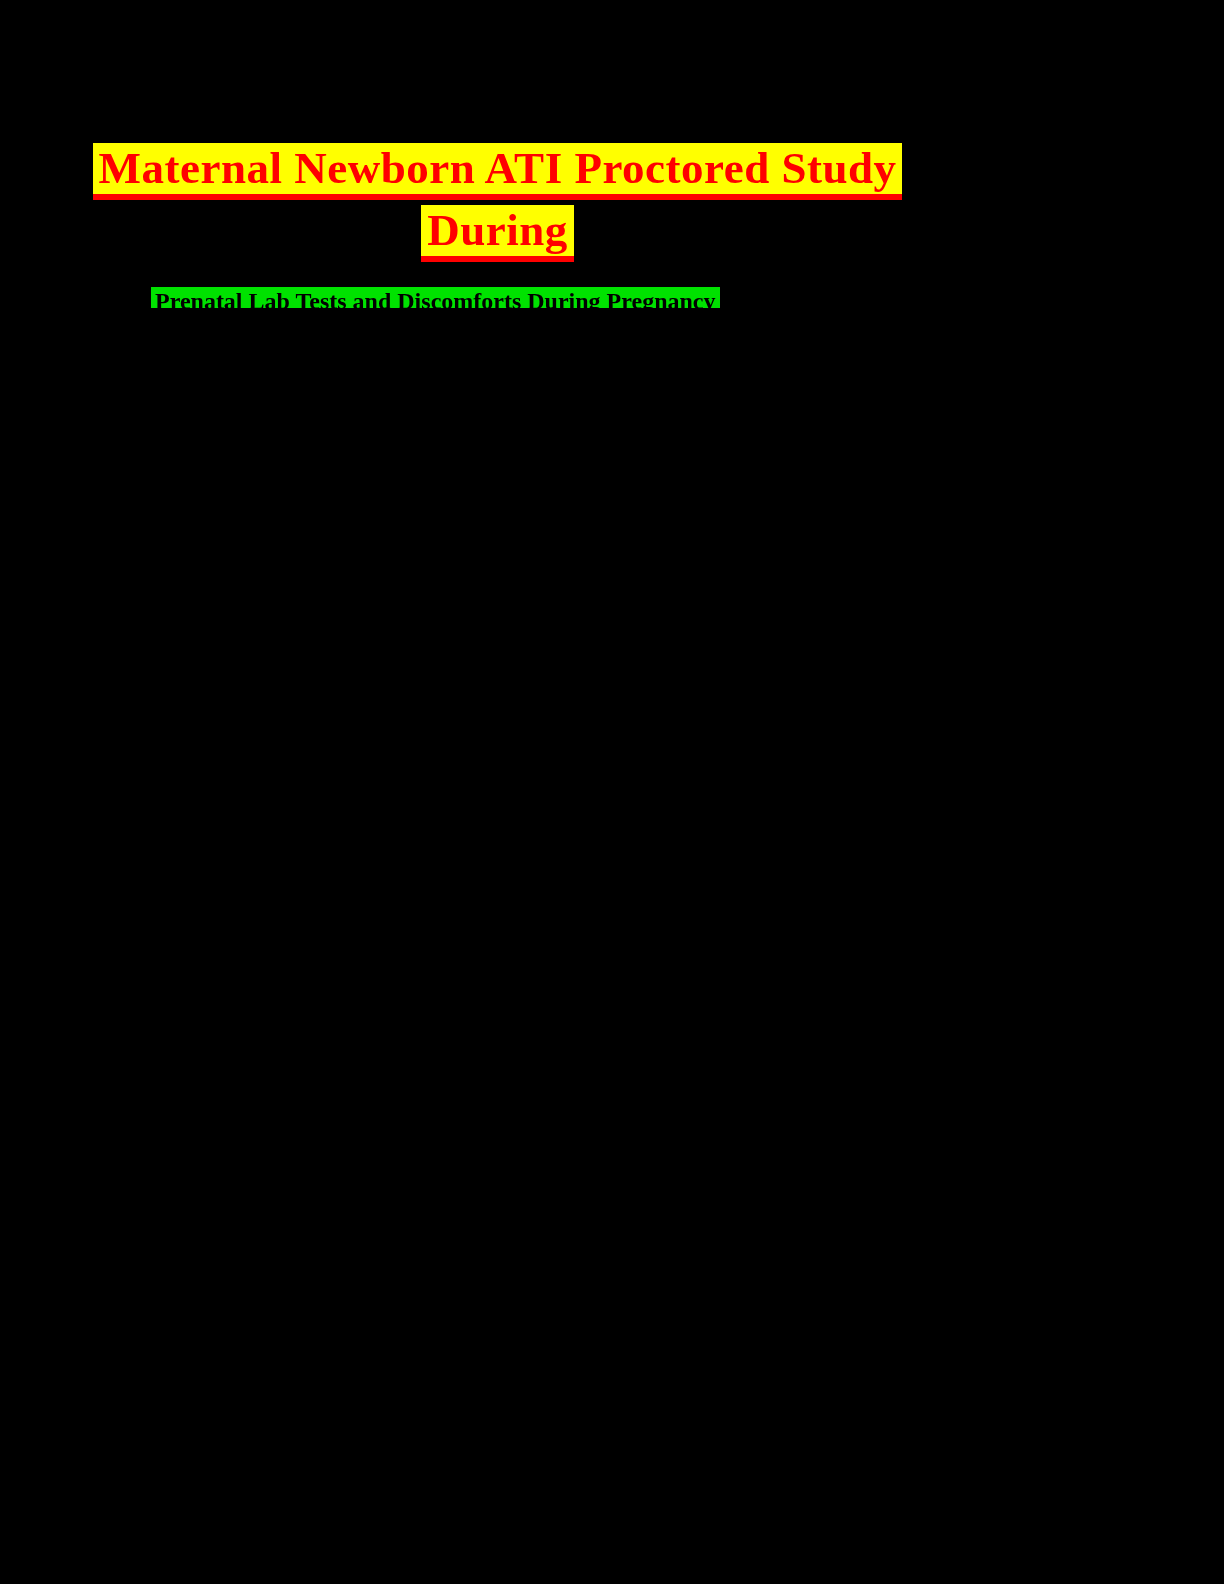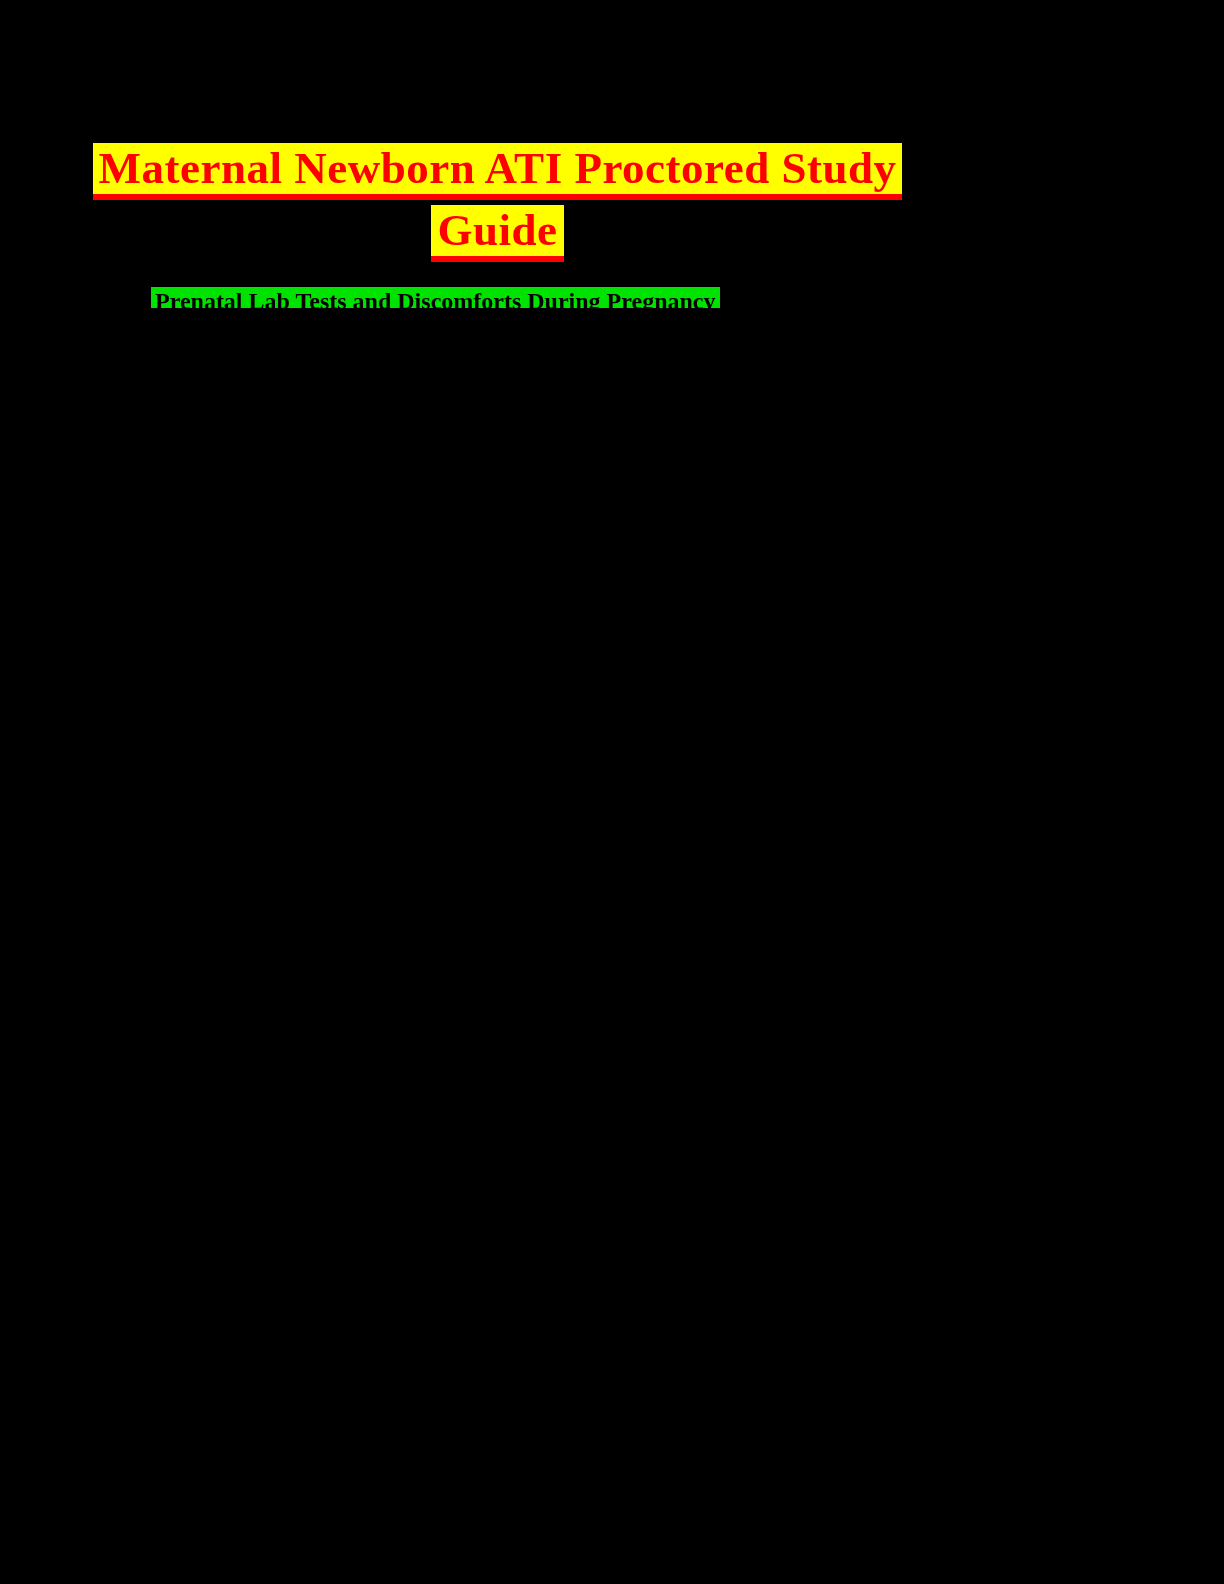--- a/index.html
+++ b/index.html
@@ -65,21 +65,21 @@
     background: #000000;
   }
 </style>
 </head>
 <body>
 
 <div class="page">
 
   <h1 class="title-block">
     <span class="title-line">Maternal Newborn ATI Proctored Study</span>
-    <span class="title-line">Guide</span>
+    <span class="title-line">During</span>
   </h1>
 
   <h2 class="section-heading" id="heading-prenatal">Prenatal Lab Tests and Discomforts During Pregnancy</h2>
 
   <div class="redacted-area"></div>
 
 
 </div>
 
 </body></html>

